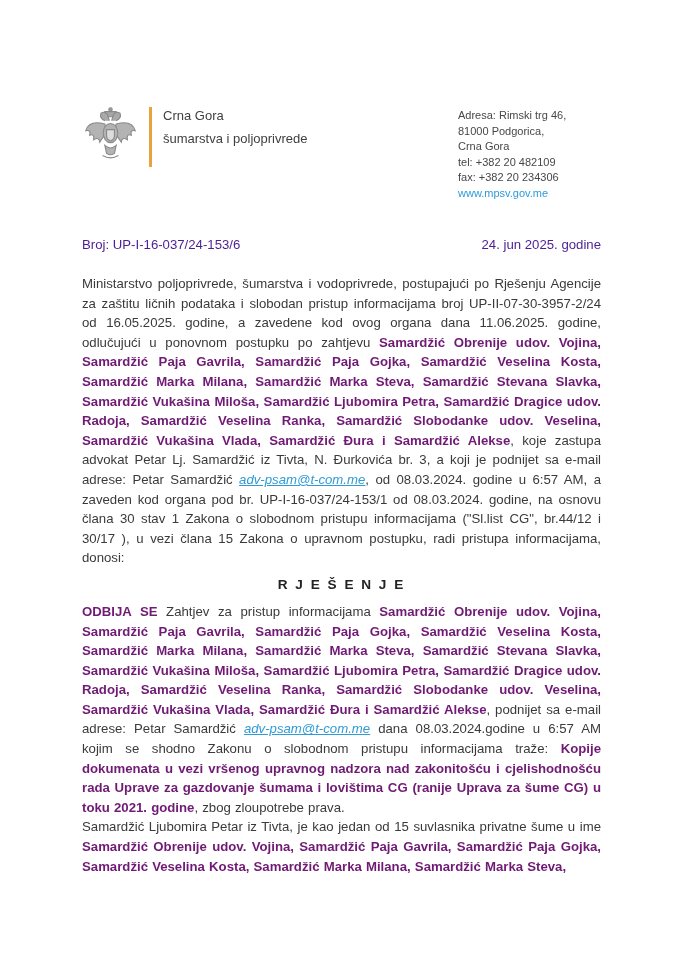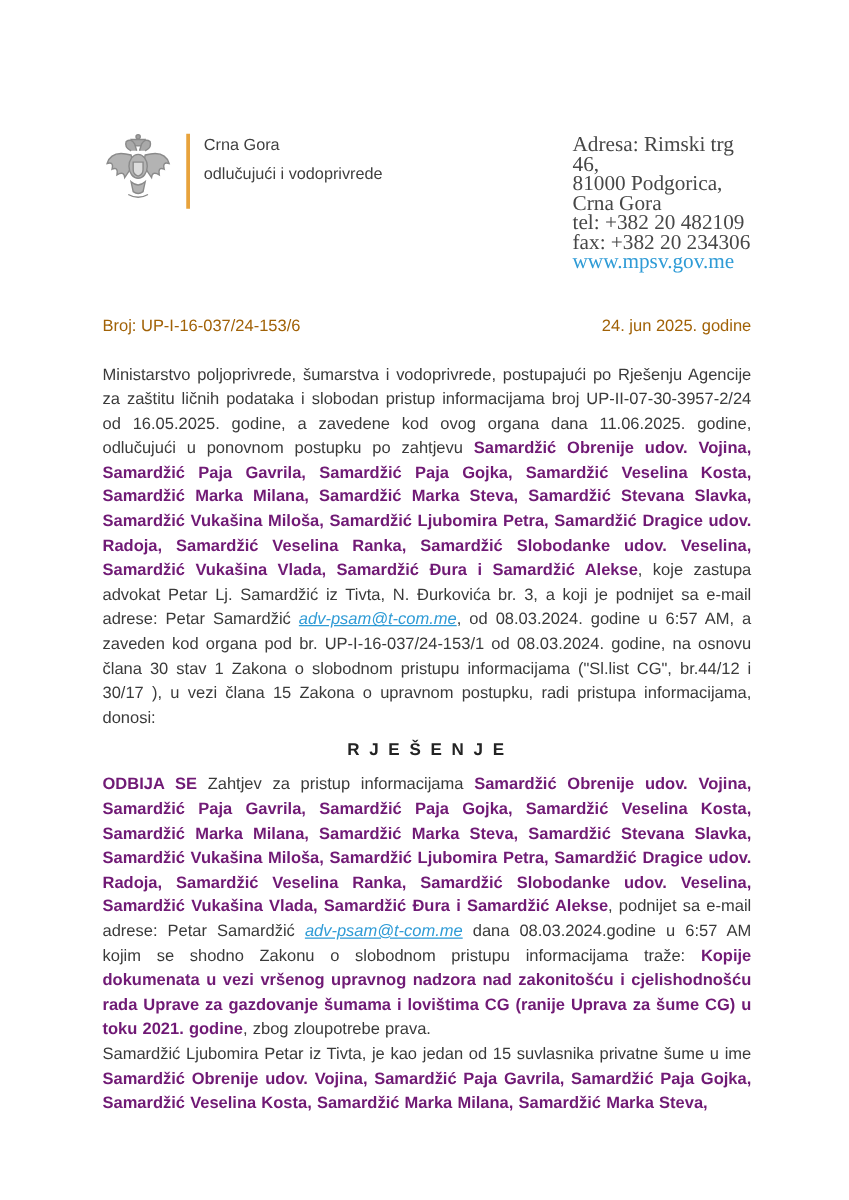--- a/index.html
+++ b/index.html
@@ -27,32 +27,31 @@
   .coa { width: 57px; height: 62px; flex: 0 0 auto; }
   .brand-divider {
     width: 3px; height: 60px;
     background: #E8A33C;
     margin: 1px 11px 0 10px;
     flex: 0 0 auto;
   }
   .org { font-size: 13px; line-height: 18px; color: #3f3f3f; padding-top: 1px; }
   .org .country { margin-bottom: 5px; }
   .contact {
-    font-size: 17px; line-height: 15.5px;
+    font-size: 11px; line-height: 15.5px;
     color: #474747; width: 152px;
     padding-top: 2px;
-    font-family: Liberation Serif, serif;
   }
   .link { color: #2E9BD6; text-decoration: none; }
   .u { text-decoration: underline; font-style: italic; }
   
   .ref-row {
     display: flex; justify-content: space-between;
     margin-top: 36px;
-    font-size: 13.2px; color: #a16207;
+    font-size: 13.2px; color: #4c1d95;
   }
   
   .para {
     margin: 0;
     font-size: 13.2px;
     line-height: 19.6px;
     text-align: justify;
     color: #3a3a3a;
     word-spacing: 0.5px;
   }
@@ -94,21 +93,21 @@
 
           <path d="M40 70 q10 9 20 0 l-3 14 q-7 5 -14 0 z"></path>
           <path d="M36 88 q14 8 28 0" fill="none"></path>
 
           <path d="M43 42 h14 v11 q0 7 -7 9 q-7 -2 -7 -9 z" fill="#dcdcdc" stroke="#8a8a8a"></path>
         </g>
       </svg>
       <div class="brand-divider"></div>
       <div class="org">
         <div class="country">Crna Gora</div>
-        <div>odlučujući i vodoprivrede</div>
+        <div>šumarstva i poljoprivrede</div>
       </div>
     </div>
     <div class="contact">
       <div>Adresa: Rimski trg 46,</div>
       <div>81000 Podgorica,</div>
       <div>Crna Gora</div>
       <div>tel: +382 20 482109</div>
       <div>fax: +382 20 234306</div>
       <div><a href="#" class="link">www.mpsv.gov.me</a></div>
     </div>

